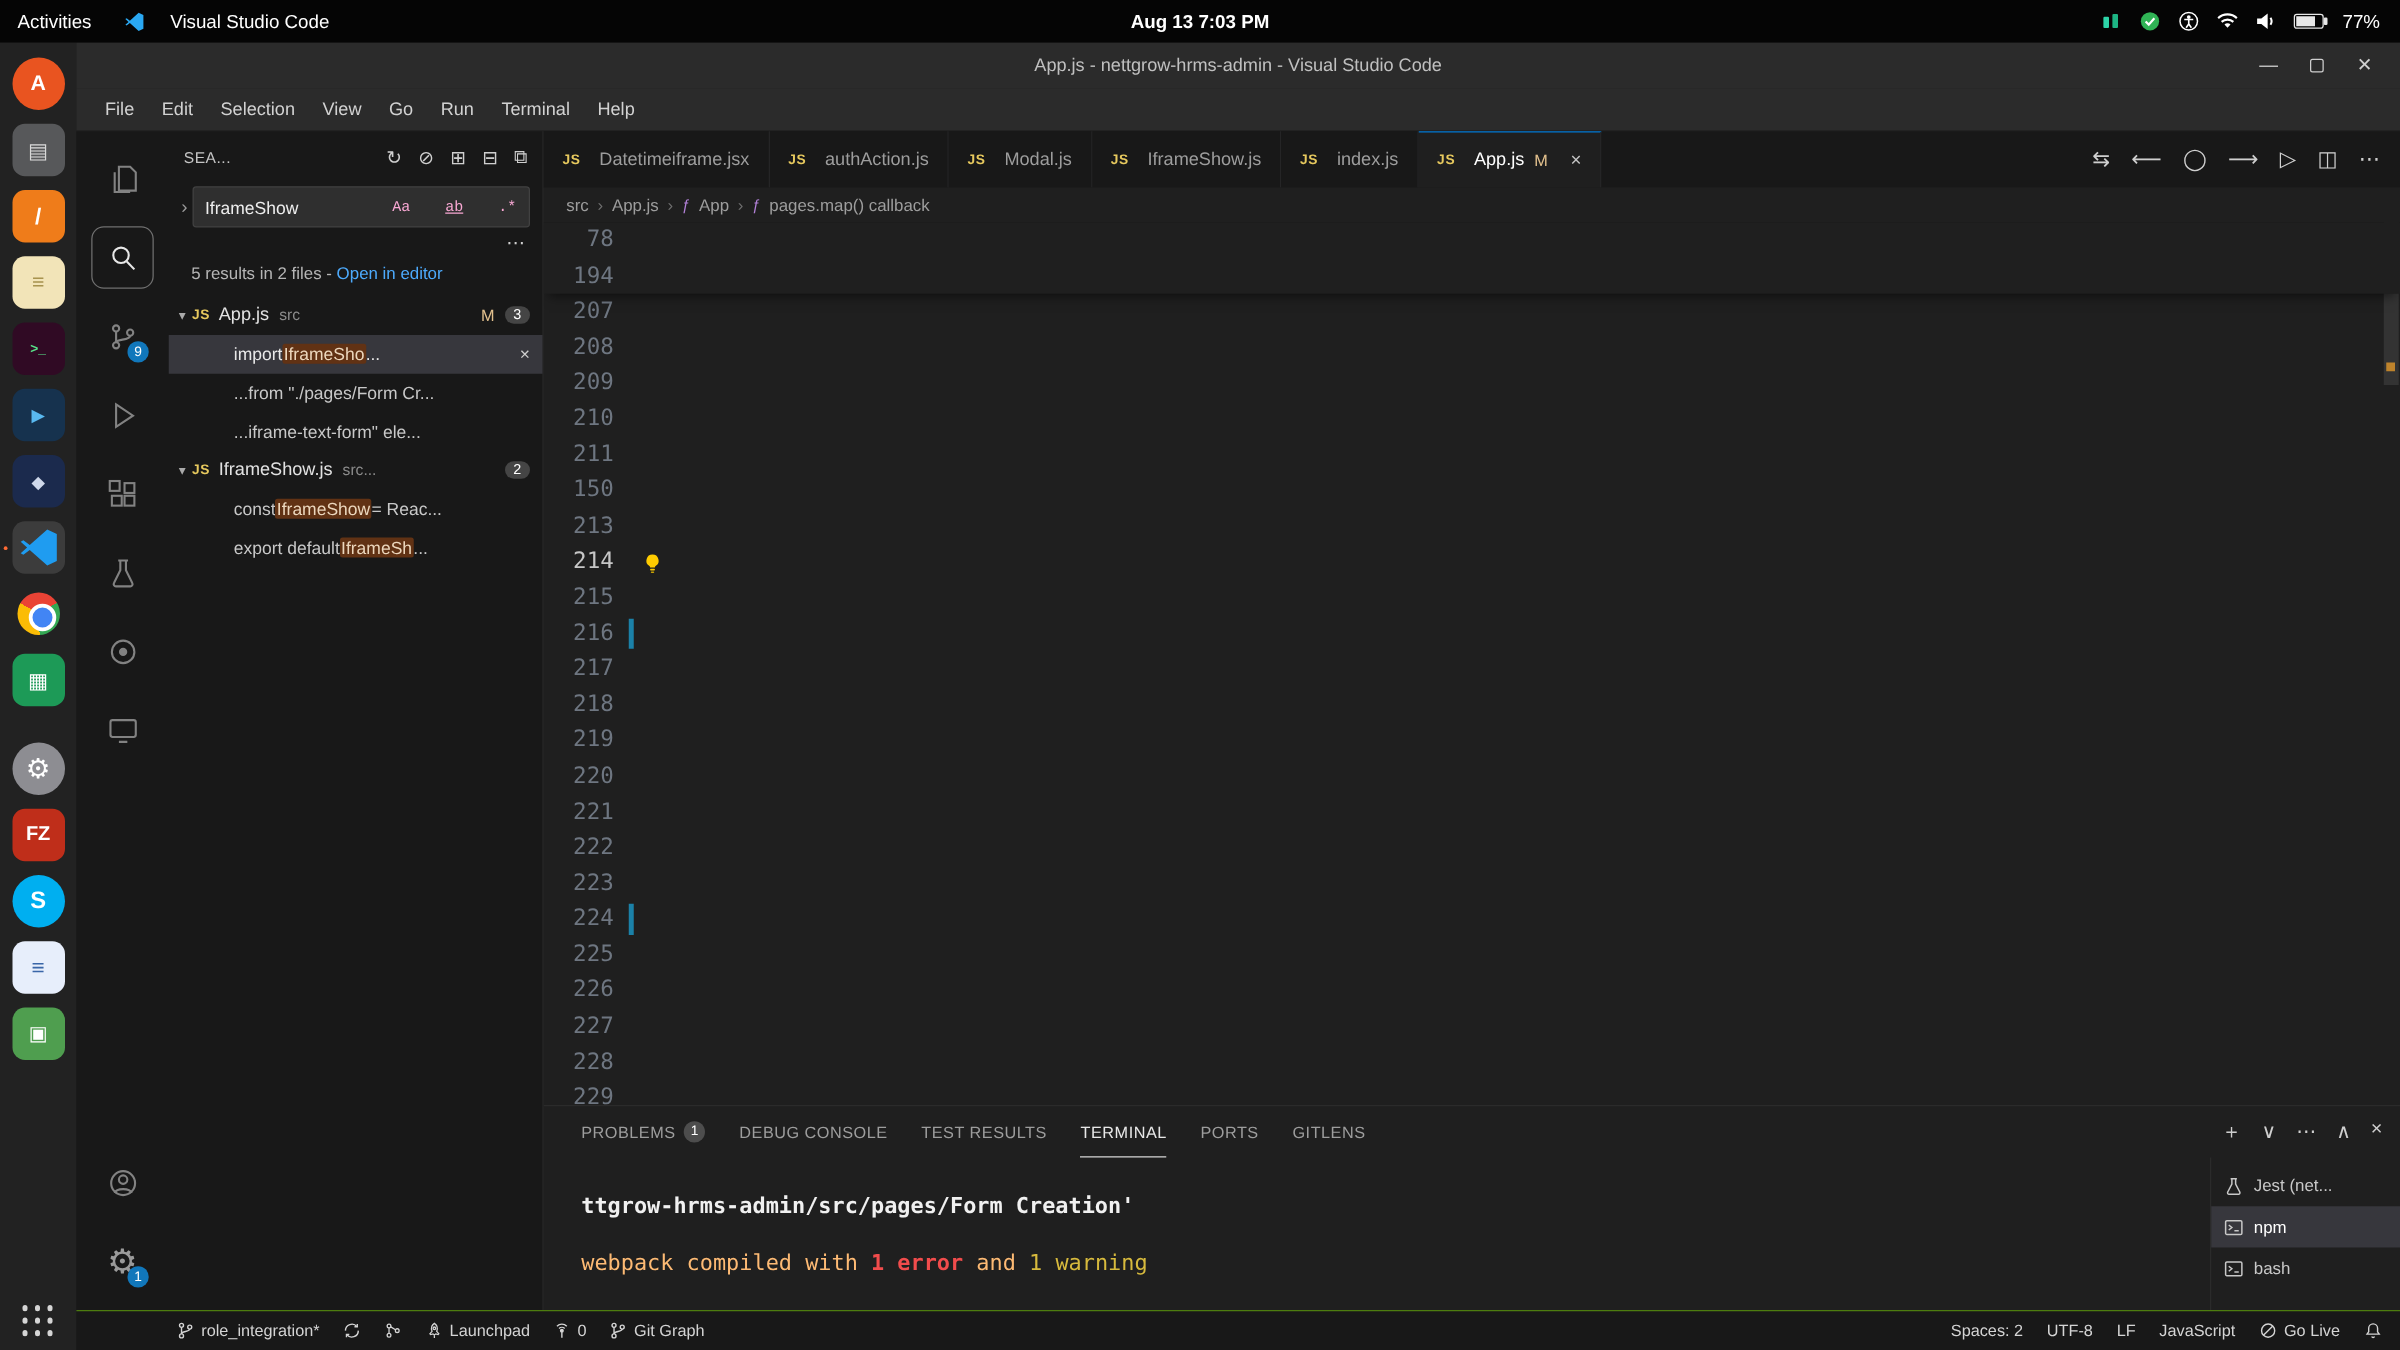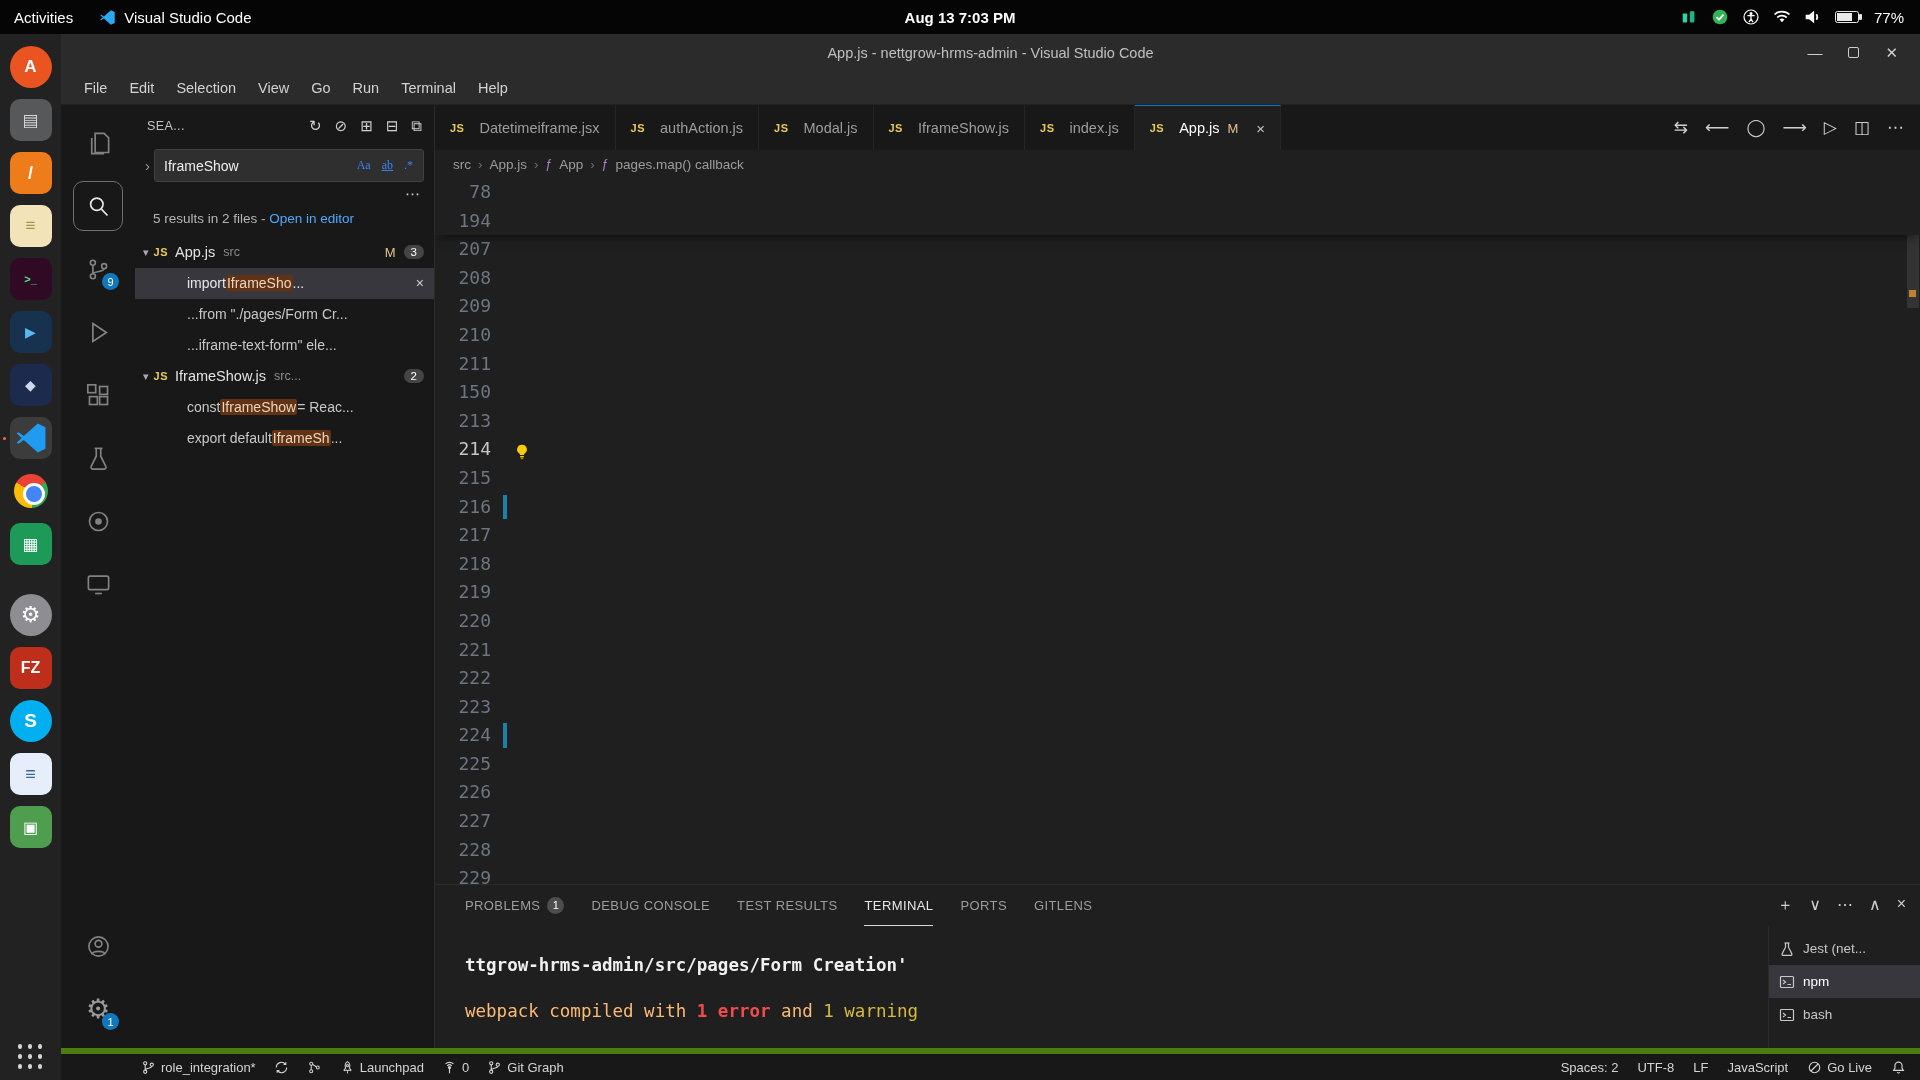--- a/index.html
+++ b/index.html
@@ -4,21 +4,21 @@
 <style>
   *{box-sizing:border-box;margin:0;padding:0}
   html,body{width:1920px;height:1080px;overflow:hidden;background:#1f1f1f;
     font-family:"Liberation Sans",sans-serif;color:#ccc}
   #stage{position:relative;width:1920px;height:1080px}
 
   
   #os-bar{position:absolute;left:0;top:0;width:1920px;height:34px;background:#050505;
     display:flex;align-items:center;color:#fff;font-size:15px;z-index:50}
   #os-left{display:flex;align-items:center;gap:26px;padding-left:14px;width:600px}
-  .os-app{display:flex;align-items:flex-start;gap:8px}
+  .os-app{display:flex;align-items:flex-start;gap:20px}
   #os-clock{position:absolute;left:0;right:0;text-align:center;font-weight:bold;pointer-events:none}
   #os-right{margin-left:auto;display:flex;align-items:center;gap:13px;padding-right:16px}
   #os-right .ico{display:flex;align-items:center}
   #os-right svg{width:18px;height:16px}
   .batt{width:24px;height:12px;border:1.5px solid #e8e8e8;border-radius:2.5px;position:relative;margin-right:2px}
   .batt::after{content:"";position:absolute;right:-4.5px;top:2px;width:3px;height:6px;background:#e8e8e8;border-radius:1px}
   .batt-fill{position:absolute;left:1px;top:1px;bottom:1px;width:70%;background:#e8e8e8}
 
   
   #dock{position:absolute;left:0;top:34px;width:61px;height:1046px;background:#222;
@@ -63,21 +63,21 @@
   
   #sidebar{width:300px;background:#181818;border-right:1px solid #2b2b2b;flex:none;display:flex;flex-direction:column;font-size:14px}
   #side-head{display:flex;align-items:center;height:42px;padding:0 12px;color:#bbb}
   #side-title{font-size:12.5px;letter-spacing:.4px;color:#c5c5c5}
   #side-head-icons{margin-left:auto;display:flex;gap:13px;font-size:15px;color:#cfcfcf}
   #search-row{display:flex;align-items:center;padding:2px 10px 0 6px}
   #replace-twisty{color:#9a9a9a;font-size:15px;padding:0 4px}
   #search-input{flex:1;height:33px;background:#2f2f2f;border:1px solid #414141;border-radius:3px;
     display:flex;align-items:center;padding:0 6px 0 9px;color:#eee}
   #search-query{flex:1;font-size:14px;white-space:nowrap;overflow:hidden}
-  .sx{font-family:Liberation Serif, serif;font-size:12px;color:#3b82f6;padding:2px 4px;border-radius:3px;margin-left:3px}
+  .sx{font-family:Liberation Mono, monospace;font-size:12px;color:#f9a8d4;padding:2px 4px;border-radius:3px;margin-left:20px}
   .sx.word{text-decoration:underline}
   #search-dots{text-align:right;padding:3px 14px 0 0;color:#cfcfcf;font-size:15px}
   #summary{padding:6px 58px 8px 18px;color:#b5b5b5;font-size:13.5px;line-height:1.45}
   #summary a{color:#4daafc;text-decoration:none}
   .tree-file{display:flex;align-items:center;height:31px;padding:0 10px 0 8px;color:#e2e2e2;white-space:nowrap}
   .twisty{color:#aaa;font-size:11px;margin-right:5px}
   .js-ico{color:#e7c95e;font-weight:bold;font-size:11px;margin-right:7px;letter-spacing:.5px}
   .fname{font-size:14.5px}
   .fdir{color:#8b8b8b;font-size:12.5px;margin-left:8px;overflow:hidden;text-overflow:ellipsis}
   .tree-sp{flex:1}
@@ -129,21 +129,21 @@
   #panel-body{flex:1;display:flex;min-height:0}
   #term-out{flex:1;padding:16px 0 0 30px;font-family:"DejaVu Sans Mono",monospace;font-size:17.5px;line-height:46px;white-space:pre}
   .t{color:#fdba74}.tbold{color:#f0f0f0;font-weight:bold}
   .terr{color:#f14c4c;font-weight:bold}.twarn{color:#d7ba3d;font-weight:normal}
   #term-list{width:152px;border-left:1px solid #2b2b2b;padding-top:6px}
   .term-row{height:33px;display:flex;align-items:center;gap:8px;padding:0 10px;color:#c8c8c8;font-size:13.5px;white-space:nowrap;overflow:hidden}
   .term-row.sel{background:#37373d;color:#fff}
   .term-row svg{width:16px;height:16px;color:#c8c8c8;flex:none}
 
   
-  #statusbar{height:32px;background:#181818;border-top:6px solid #4d7c0f;display:flex;align-items:center;
+  #statusbar{height:32px;background:#181818;border-top:1px solid #4d7c0f;display:flex;align-items:center;
     font-size:13px;color:#d4d4d4;flex:none;padding:0 14px 0 80px}
   .sb-item{display:flex;align-items:center;gap:5px;margin-right:18px;white-space:nowrap}
   #sb-right{margin-left:auto;display:flex;align-items:center}
   #sb-right .sb-item{margin-right:0;margin-left:19px}
   .sb-item svg{width:15px;height:15px;color:#d4d4d4}
   .ico{display:inline-flex;align-items:center;justify-content:center}
   .ico svg{display:block}
 </style>
 </head>
 <body>

